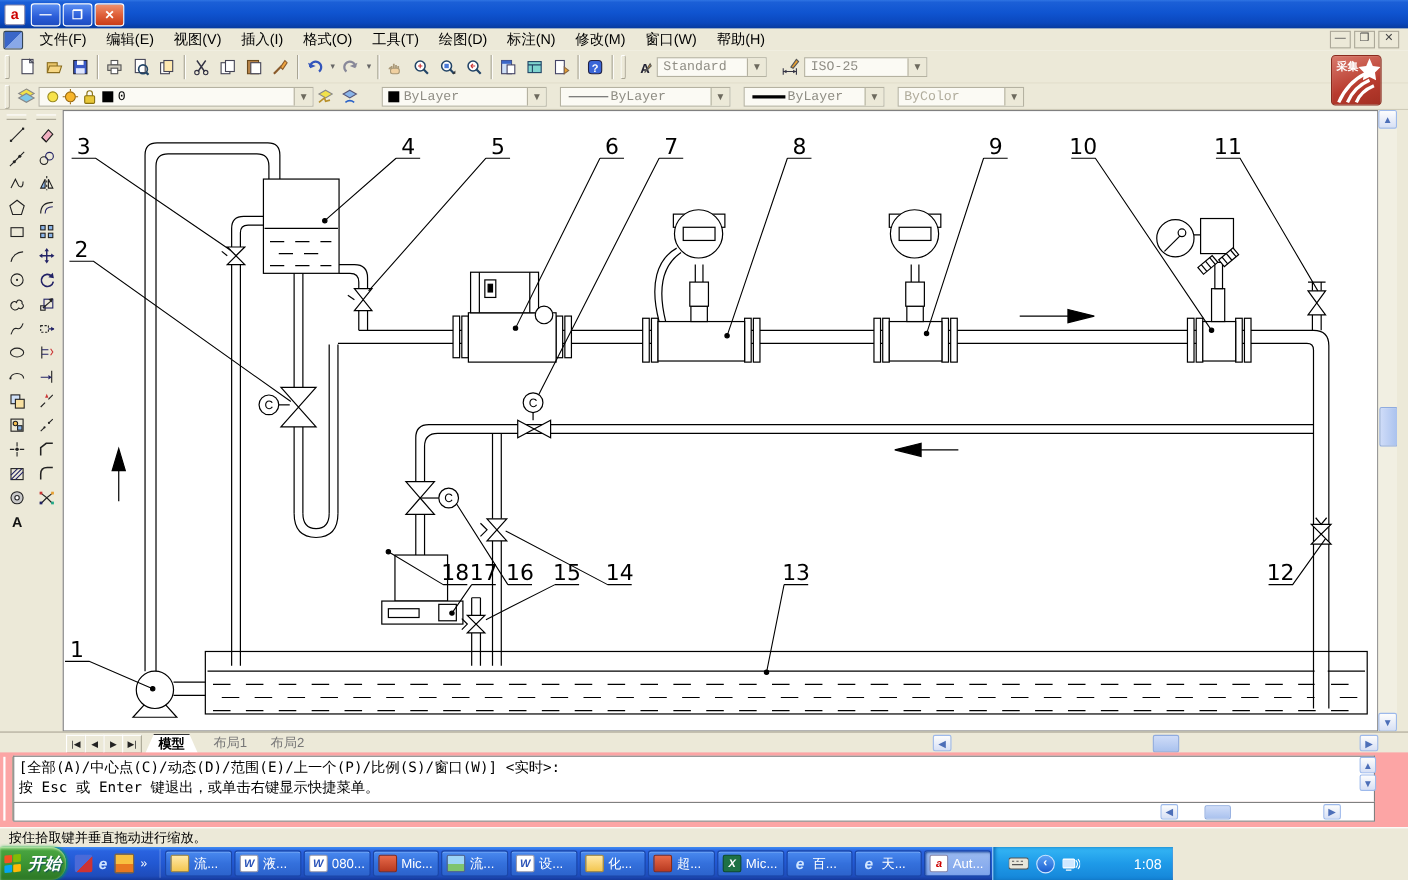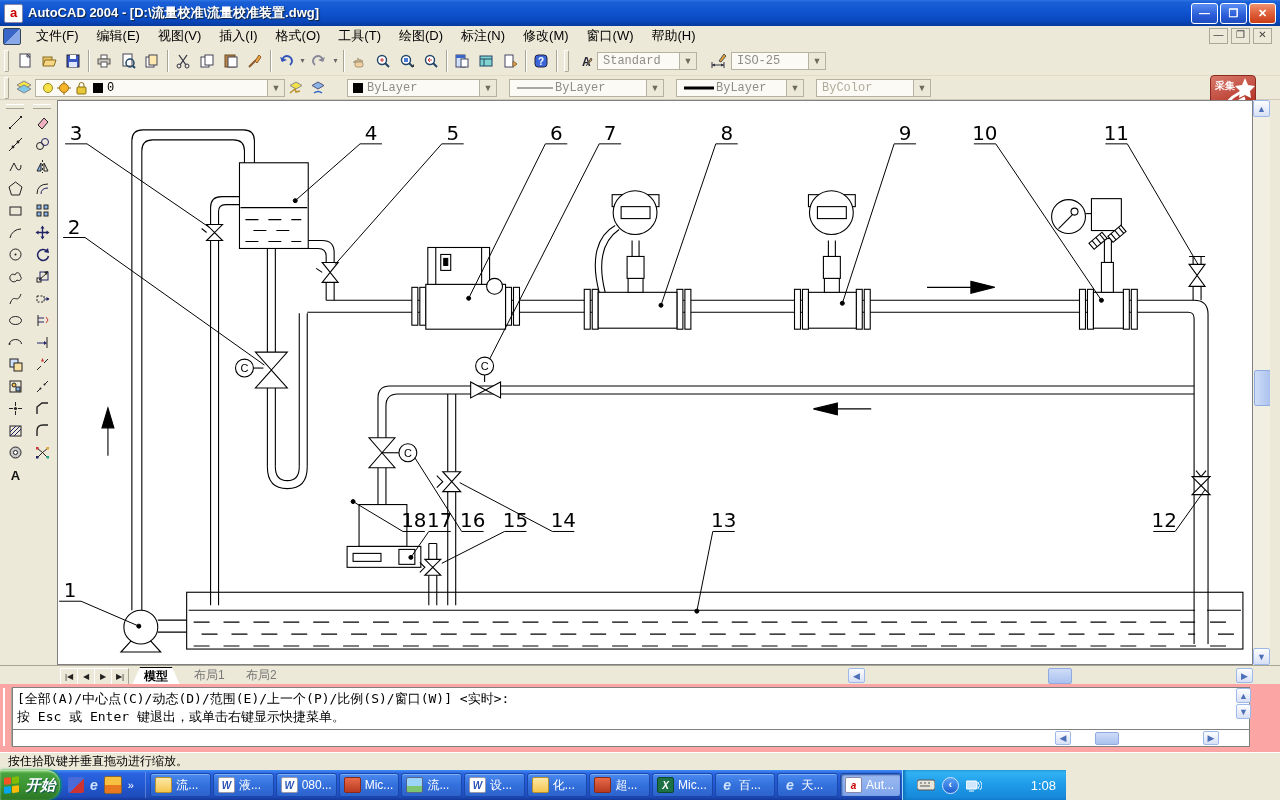--- a/index.html
+++ b/index.html
@@ -42,21 +42,21 @@
   .sep{width:1px;height:22px;background:#a9a594;box-shadow:1px 0 0 #fff;margin:0 3px;}
   .dropmini{width:9px;font-size:8px;color:#666;text-align:center;}
   .combo{height:18px;background:#fbfaf4;border:1px solid #b5b2a1;display:flex;align-items:center;
     font-size:12px;color:#8f8d84;padding-left:5px;box-sizing:border-box;}
   .combo .ctext{flex:1;white-space:nowrap;overflow:hidden;font-family:Liberation Mono, monospace;}
   .combo .drop{width:16px;height:16px;background:#ece9d8;border-left:1px solid #b5b2a1;
     color:#6d6a5e;font-size:9px;display:flex;align-items:center;justify-content:center;}
   .swatch{width:10px;height:10px;background:#000;margin-right:4px;flex:none;}
   .logo{left:1210px;top:50px;width:44px;height:44px;border-radius:4px;
     background:linear-gradient(160deg,#d97a6c,#b83b2e 60%,#a32f22);border:1px solid #8a2a1e;
-    color:#fff;font-size:10px;overflow:hidden;margin-top:25px;}
+    color:#fff;font-size:10px;overflow:hidden;}
   .logo svg{display:block;}
 
   
   .side{left:0;top:100px;width:57px;height:565px;background:#ECE9D8;border-right:1px solid #cfcbb8;}
   .col{position:absolute;top:2px;width:26px;display:flex;flex-direction:column;align-items:center;}
   .hgrip{width:18px;height:3px;margin:2px 0;border-top:1px solid #fff;border-bottom:1px solid #a9a594;}
   .stool{width:24px;height:22px;display:flex;align-items:center;justify-content:center;}
 
   
   .canvas{left:57px;top:100px;width:1196px;height:565px;background:#fff;
@@ -138,21 +138,20 @@
   .collapse{width:15px;height:15px;border-radius:50%;background:linear-gradient(#5aa2f5,#1d5fd0);
     border:1px solid #cfe4ff;color:#fff;font-size:11px;line-height:13px;text-align:center;font-weight:bold;}
 </style>
 </head>
 <body>
 
 <div id="app">
 
   <div class="abs titlebar">
     <span class="appicon">a</span>
-    <span class="wtitle">AutoCAD 2004 - [D:\流量校准\流量校准装置.dwg]</span>
     <span class="winbtns">
       <span class="wbtn">—</span>
       <span class="wbtn">❐</span>
       <span class="wbtn close">✕</span>
     </span>
   </div>
 
   <div class="abs menubar">
     <span class="mdiicon"></span>
     <span class="mitem">文件(F)</span>
@@ -325,21 +324,21 @@
       <span class="drop">▼</span>
     </span>
     <span style="width:10px"></span>
     <span class="tbtn">
         <svg width="16" height="16">
           <path d="M1,12 h12 M1,9 v6 M13,9 v6" stroke="#334"></path>
           <path d="M1,12 l3,-1.5 v3 z M13,12 l-3,-1.5 v3 z" fill="#334"></path>
           <path d="M8,8 L13,1 L15,3 L10,9 Z" fill="#e8a030" stroke="#555"></path>
         </svg>
       </span>
-    <span class="combo" style="width:95px">
+    <span class="combo" style="width:112px">
       <span class="ctext">ISO-25</span>
       <span class="drop">▼</span>
     </span>
   </div>
 
   <div class="abs tb tb2">
     <span class="grip"></span>
     <span class="tbtn">
         <svg width="18" height="16">
           <path d="M9,1 L16,5 9,9 2,5 Z" fill="#f2e24a" stroke="#888"></path>

